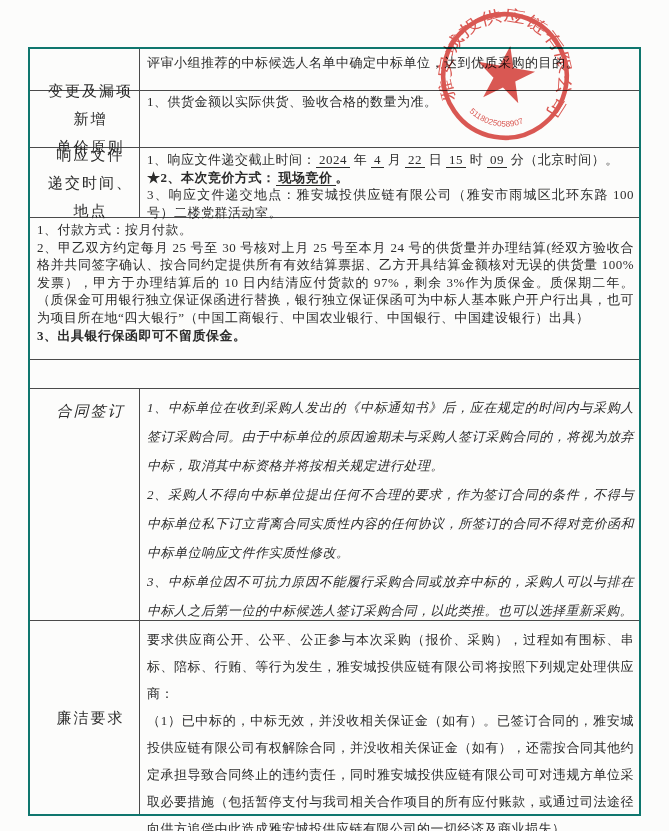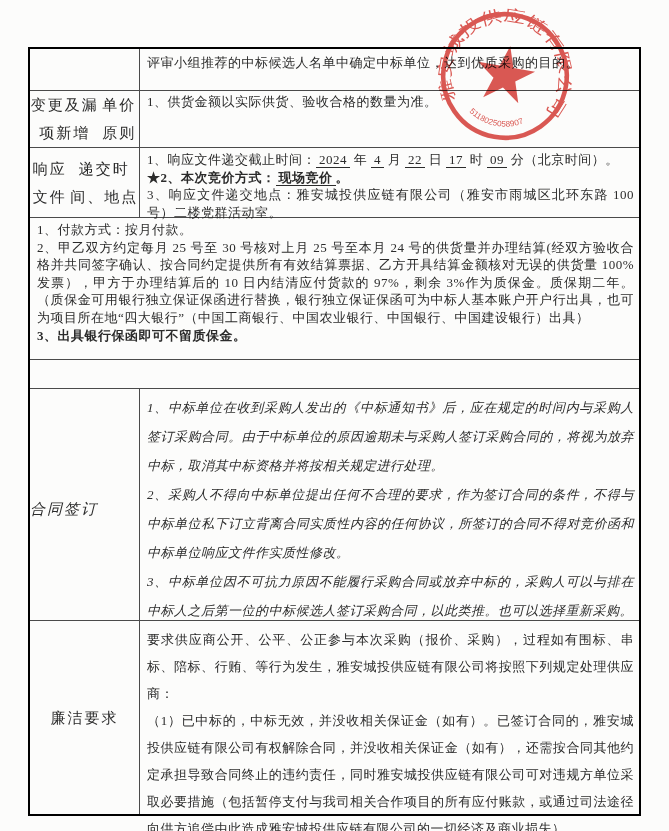--- a/index.html
+++ b/index.html
@@ -8,33 +8,33 @@
     background:#fbfafa;
     overflow:hidden;
     font-family:"Liberation Serif","DejaVu Serif",serif;
     color:#2b2b2b;
     position:relative;
   }
   .sheet{position:absolute;inset:0;background:#fcfcfb;}
 
   .doc-table{
     position:absolute;left:28px;top:47px;width:613px;
-    border:2px solid #000000;
+    border:2px solid #0f766e;
     box-sizing:border-box;
     background:transparent;
   }
   .t-row{display:flex;box-sizing:border-box;}
   .t-row + .t-row{border-top:1px solid #4a4a4a;}
 
   .cell-label{
     flex:0 0 110px;width:110px;box-sizing:border-box;
     border-right:1px solid #4a4a4a;
-    display:flex;flex-direction:row;align-items:center;justify-content:center;
+    display:flex;flex-direction:column;align-items:center;justify-content:center;
     text-align:center;
-    font-size:15px;letter-spacing:2px;line-height:28px;
+    font-size:15px;letter-spacing:2px;line-height:28px;padding-left:12px;
   }
   .cell-label.label-top{justify-content:flex-start;padding-top:8px;}
 
   .cell-content{
     flex:1;box-sizing:border-box;
     padding:2px 5px 2px 7px;
     font-size:13px;letter-spacing:0.5px;
     text-align:justify;
   }
   .cell-content p{margin:0;}
@@ -85,21 +85,21 @@
         <p>1、供货金额以实际供货、验收合格的数量为准。</p>
       </div>
     </div>
 
     <div class="t-row row-c">
       <div class="cell-label">
         <span>响应文件</span>
         <span>递交时间、地点</span>
       </div>
       <div class="cell-content">
-        <p><span>1、响应文件递交截止时间：</span><span class="u">2024</span><span> 年 </span><span class="u">4</span><span> 月 </span><span class="u">22</span><span> 日 </span><span class="u">17</span><span> 时 </span><span class="u">09</span><span> 分（北京时间）。</span></p>
+        <p><span>1、响应文件递交截止时间：</span><span class="u">2024</span><span> 年 </span><span class="u">4</span><span> 月 </span><span class="u">22</span><span> 日 </span><span class="u">15</span><span> 时 </span><span class="u">09</span><span> 分（北京时间）。</span></p>
         <p class="b"><span>★2、本次竞价方式：</span><span class="u">现场竞价</span><span>。</span></p>
         <p>3、响应文件递交地点：雅安城投供应链有限公司（雅安市雨城区北环东路 100 号）二楼党群活动室。</p>
       </div>
     </div>
 
     <div class="t-row row-d">
       <div class="cell-content">
         <p>1、付款方式：按月付款。</p>
         <p>2、甲乙双方约定每月 25 号至 30 号核对上月 25 号至本月 24 号的供货量并办理结算(经双方验收合格并共同签字确认、按合同约定提供所有有效结算票据、乙方开具结算金额核对无误的供货量 100%发票），甲方于办理结算后的 10 日内结清应付货款的 97%，剩余 3%作为质保金。质保期二年。（质保金可用银行独立保证保函进行替换，银行独立保证保函可为中标人基本账户开户行出具，也可为项目所在地“四大银行”（中国工商银行、中国农业银行、中国银行、中国建设银行）出具）</p>
         <p class="b">3、出具银行保函即可不留质保金。</p>

